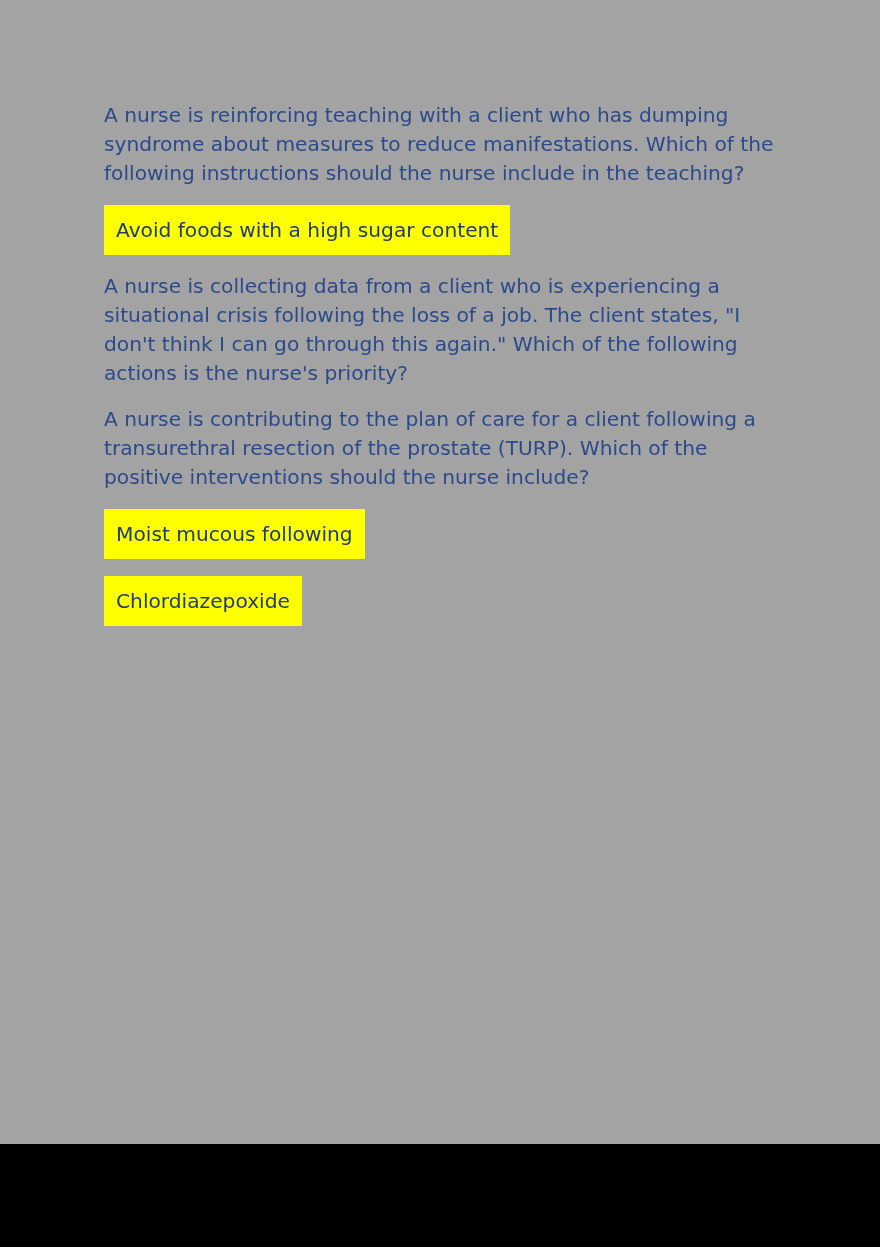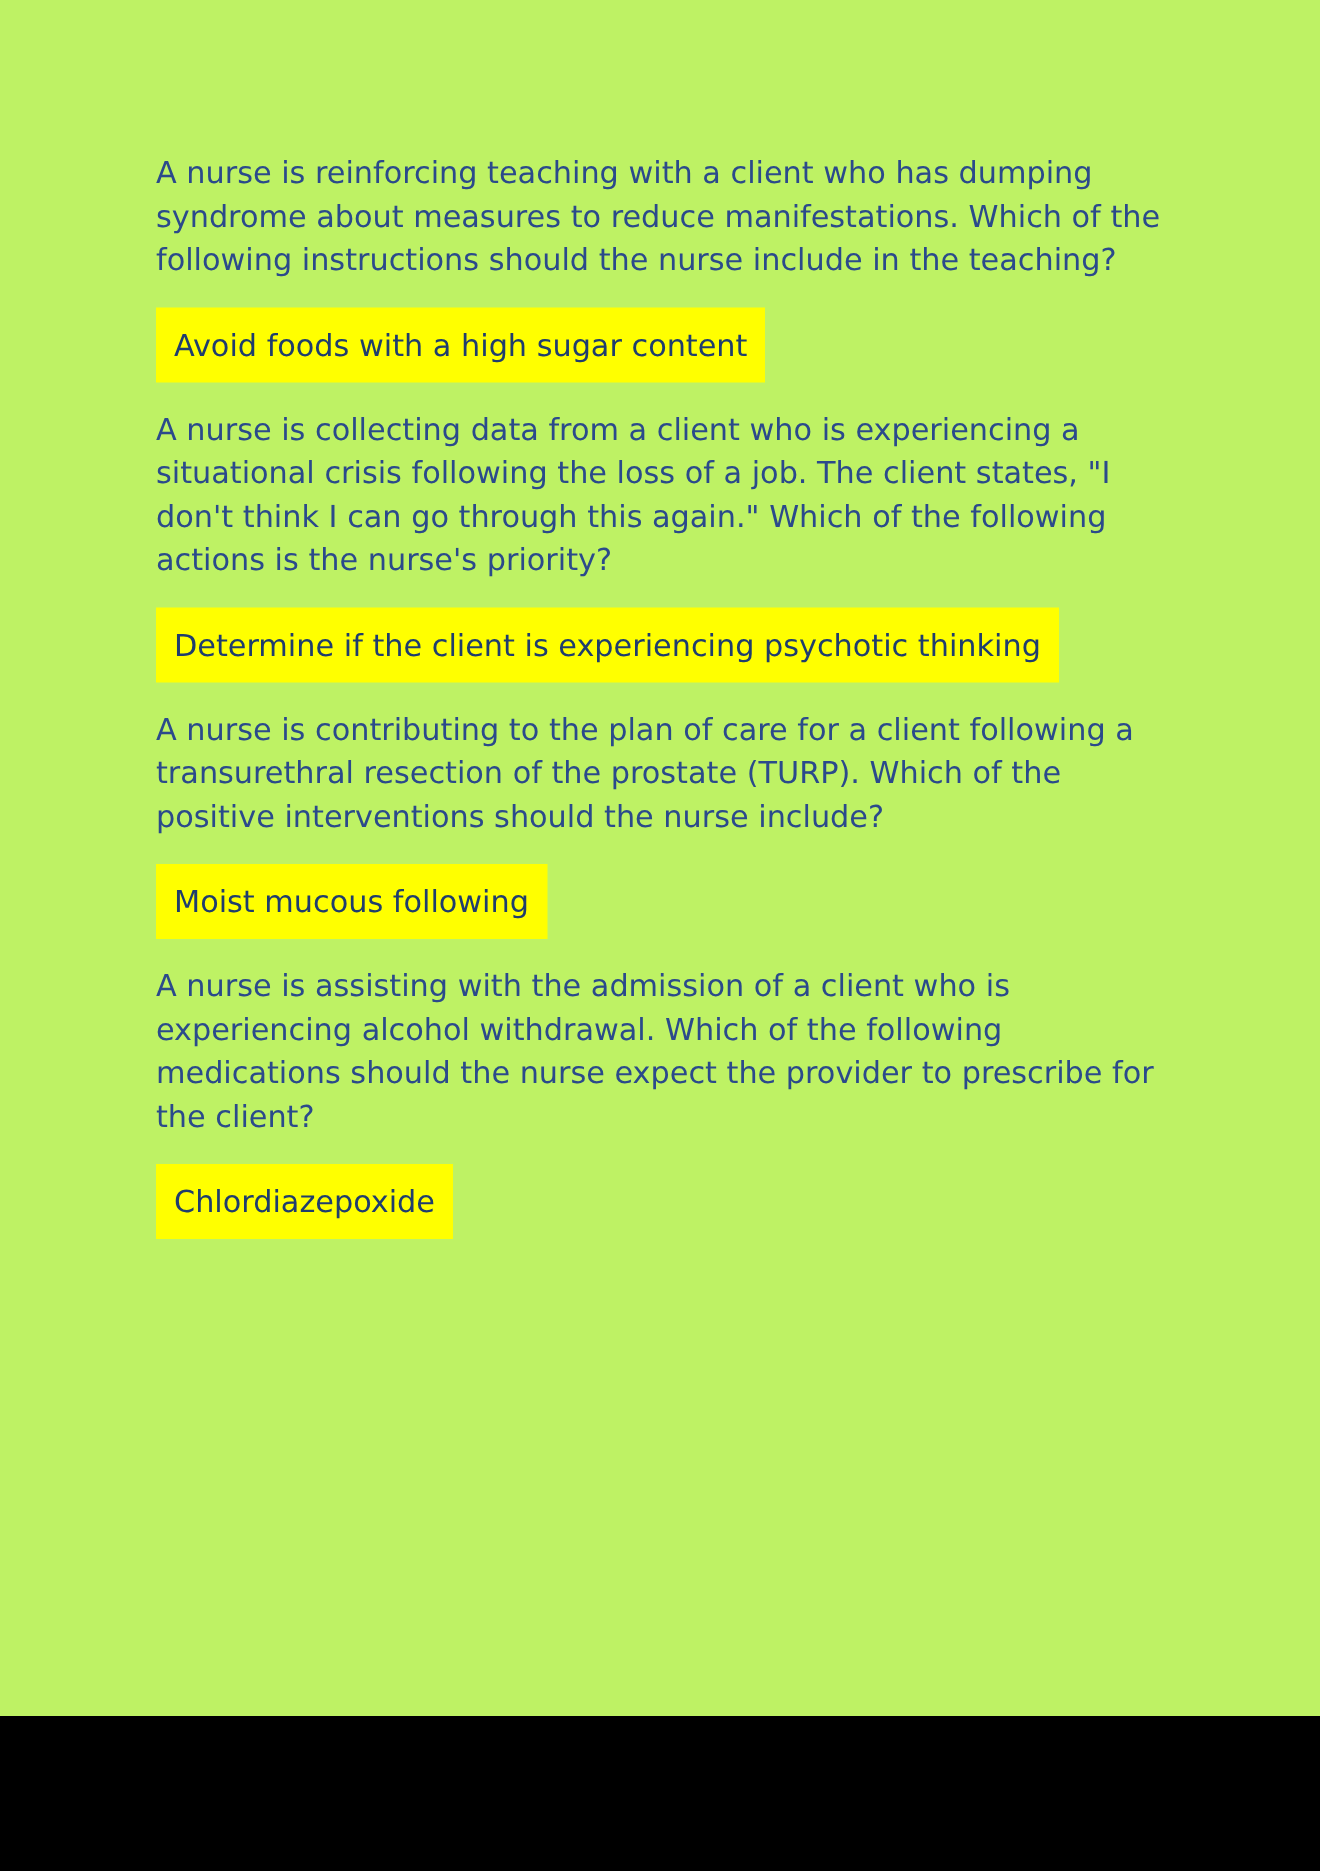--- a/index.html
+++ b/index.html
@@ -1,20 +1,20 @@
 <!DOCTYPE html>
 <html><head>
   <meta charset="utf-8">
   <style>
     html, body { margin: 0; padding: 0; }
     body {
       width: 880px; height: 1247px; background: #ffffff; position: relative; overflow: hidden;
       font-family: "DejaVu Sans", sans-serif;
     }
-    .page { position: absolute; left: 0; top: 0; width: 880px; height: 1144px; background: #bef264; }
+    .page { position: absolute; left: 0; top: 0; width: 880px; height: 1144px; background: #a3a3a3; }
     .content { position: absolute; left: 104px; top: 101px; width: 680px; }
     .question {
       color: #2b4a8b; font-size: 20.2px; line-height: 29px; margin: 0 0 17px 0; letter-spacing: 0;
     }
     .answer {
       display: inline-block; background: #ffff00; color: #1f3d6e; font-size: 20.2px; line-height: 26px;
       padding: 12px; margin: 0 0 17px 0;
     }
     .answer-wrap { margin: 0; }
     .bottom-bar { position: absolute; left: 0; top: 1144px; width: 880px; height: 103px; background: #000000; }
@@ -22,24 +22,22 @@
 </head>
 <body>
 
 <div class="page">
   <div class="content">
 
     <p class="question">A nurse is reinforcing teaching with a client who has dumping syndrome about measures to reduce manifestations. Which of the following instructions should the nurse include in the teaching?</p>
     <div class="answer-wrap"><span class="answer">Avoid foods with a high sugar content</span></div>
 
     <p class="question">A nurse is collecting data from a client who is experiencing a situational crisis following the loss of a job. The client states, "I don't think I can go through this again." Which of the following actions is the nurse's priority?</p>
-    <div class="answer-wrap"><span class="answer">Determine if the client is experiencing psychotic thinking</span></div>
 
     <p class="question">A nurse is contributing to the plan of care for a client following a transurethral resection of the prostate (TURP). Which of the positive interventions should the nurse include?</p>
 
     <div class="answer-wrap"><span class="answer">Moist mucous following</span></div>
 
-    <p class="question">A nurse is assisting with the admission of a client who is experiencing alcohol withdrawal. Which of the following medications should the nurse expect the provider to prescribe for the client?</p>
     <div class="answer-wrap"><span class="answer">Chlordiazepoxide</span></div>
 
   </div>
 </div>
 <div class="bottom-bar"></div>
 
 </body></html>

